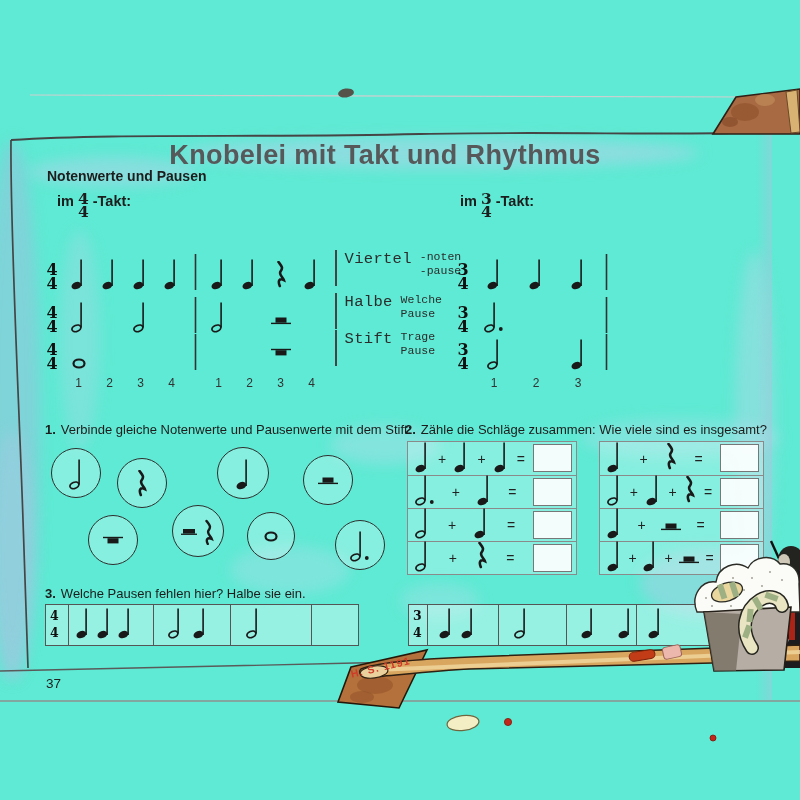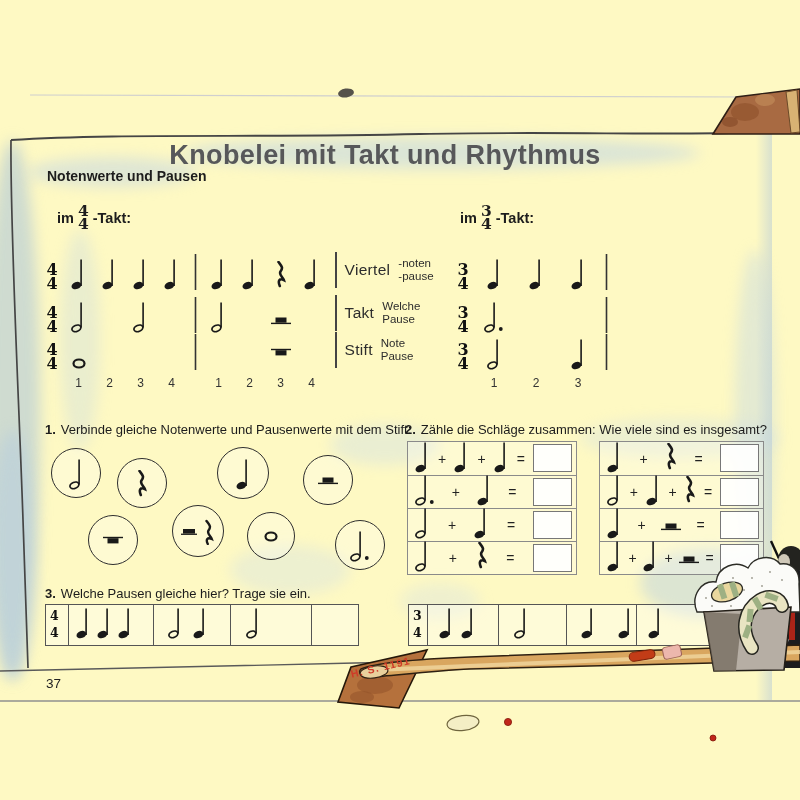--- a/index.html
+++ b/index.html
@@ -1,44 +1,44 @@
 <!DOCTYPE html>
 <html><head>
 <meta charset="utf-8">
 <style>
   html,body{margin:0;padding:0;background:#ffffff;}
-  #canvas{position:relative;width:800px;height:800px;background:#fef9c3;overflow:hidden;
+  #canvas{position:relative;width:800px;height:800px;background:#5eead4;overflow:hidden;
           font-family:"Liberation Sans",sans-serif;color:#222;}
   
   .wc{position:absolute;border-radius:50%;filter:blur(7px);pointer-events:none;}
   
   .layer{position:absolute;left:0;top:0;}
   
   .title{position:absolute;left:0;right:30px;top:140px;text-align:center;font-size:27px;
          font-weight:bold;color:#57585a;letter-spacing:.4px;}
   .subtitle{position:absolute;left:47px;top:168px;font-size:14px;font-weight:bold;color:#1d1d1d;}
   
-  .meter{position:absolute;top:205px;display:flex;align-items:center;font-weight:bold;font-size:14.5px;color:#1d1d1d;}
+  .meter{position:absolute;top:193px;display:flex;align-items:flex-start;font-weight:bold;font-size:14.5px;color:#1d1d1d;}
   .frac{display:inline-flex;flex-direction:column;font-family:"DejaVu Serif",serif;font-size:15.5px;
         line-height:12.5px;font-weight:bold;margin:0 4px;text-align:center;}
   
   .nrow{position:absolute;display:flex;align-items:flex-end;height:40px;}
   .tsig{display:flex;flex-direction:column;font-family:"DejaVu Serif",serif;font-weight:bold;
         font-size:16px;line-height:13.5px;width:14px;margin-right:4px;text-align:center;color:#111;}
   .seq{display:flex;align-items:flex-end;}
   .tok{display:flex;justify-content:center;align-items:flex-end;}
   .slots .tok{width:31px;}
   .slots .g-barline{width:16px;}
   .slots-r .tok{width:42px;}
   .slots-r .g-barline{width:14px;}
   .g-whole-note{margin-bottom:1px;}
   .g-quarter-rest{margin-bottom:2px;}
   .g-half-rest{margin-bottom:8px;}
   .g-whole-rest{margin-bottom:13px;}
-  .labwrap{display:flex;align-items:center;margin-left:8px;height:40px;}
+  .labwrap{display:flex;align-items:flex-start;margin-left:8px;height:40px;font-family:Liberation Mono, monospace;}
   .labbar{width:1.6px;height:36px;background:#444;margin-right:8px;}
   .lab{font-size:15.5px;color:#2c2c2c;margin-right:8px;letter-spacing:.3px;}
   .subs{display:flex;flex-direction:column;font-size:11.5px;line-height:13.5px;color:#2c2c2c;}
   .rlab{display:flex;flex-direction:column;justify-content:center;font-size:12.5px;line-height:17px;
         margin-left:10px;height:40px;color:#2c2c2c;}
   .beatrow{position:absolute;display:flex;font-size:12px;color:#333;}
   .beatrow .slot{display:inline-block;text-align:center;}
   .beats-l .slot{width:31px;}
   .beats-l .bar-slot{width:16px;}
   .beats-r .slot{width:42px;}
@@ -222,21 +222,21 @@
         <span class="tok g-half-rest">
           <svg width="20" height="9" viewBox="0 0 20 9">
             <rect x="4.5" y="1.5" width="11" height="5.2" fill="#191919"></rect>
             <rect x="0" y="6.7" width="20" height="1.4" fill="#191919"></rect>
           </svg>
         </span>
         <span class="tok g-empty"></span>
       </span>
     <span class="labwrap">
       <span class="labbar"></span>
-      <span class="lab">Takt</span>
+      <span class="lab">Halbe</span>
       <span class="subs">
           <span>Welche</span>
           <span>Pause</span>
         </span>
     </span>
   </div>
   <div class="nrow" style="left:45px;top:330px;z-index:3;">
     <span class="tsig">
         <span>4</span>
         <span>4</span>
@@ -262,21 +262,21 @@
             <rect x="0" y="0.8" width="20" height="1.4" fill="#191919"></rect>
             <rect x="4.5" y="2.2" width="11" height="5.2" fill="#191919"></rect>
           </svg>
         </span>
         <span class="tok g-empty"></span>
       </span>
     <span class="labwrap">
       <span class="labbar"></span>
       <span class="lab">Stift</span>
       <span class="subs">
-          <span>Note</span>
+          <span>Trage</span>
           <span>Pause</span>
         </span>
     </span>
   </div>
   <div class="beatrow beats-l" style="left:63px;top:376px;z-index:3;">
       <span class="slot beat">1</span>
       <span class="slot beat">2</span>
       <span class="slot beat">3</span>
       <span class="slot beat">4</span>
       <span class="slot bar-slot"></span>
@@ -651,21 +651,21 @@
         <span class="tok g-equals">
           <span class="op">=</span>
         </span>
         <span class="tok g-answer-box">
           <span class="ansbox"></span>
         </span>
       </div>
   </div>
 
   <div class="prompt" style="left:45px;top:586px;z-index:3;">
-    <b>3.</b><span>Welche Pausen gleiche hier? Trage sie ein.</span>
+    <b>3.</b><span>Welche Pausen fehlen hier? Halbe sie ein.</span>
   </div>
   <div class="staff" style="left: 45px; top: 604px; z-index: 3; width: 312px;">
       <span class="ssig">
         <span>4</span>
         <span>4</span>
       </span>
       <span class="sbar" style="left:22px"></span>
       <span class="sbar" style="left:107px"></span>
       <span class="sbar" style="left:184px"></span>
       <span class="sbar" style="left:265px"></span>

